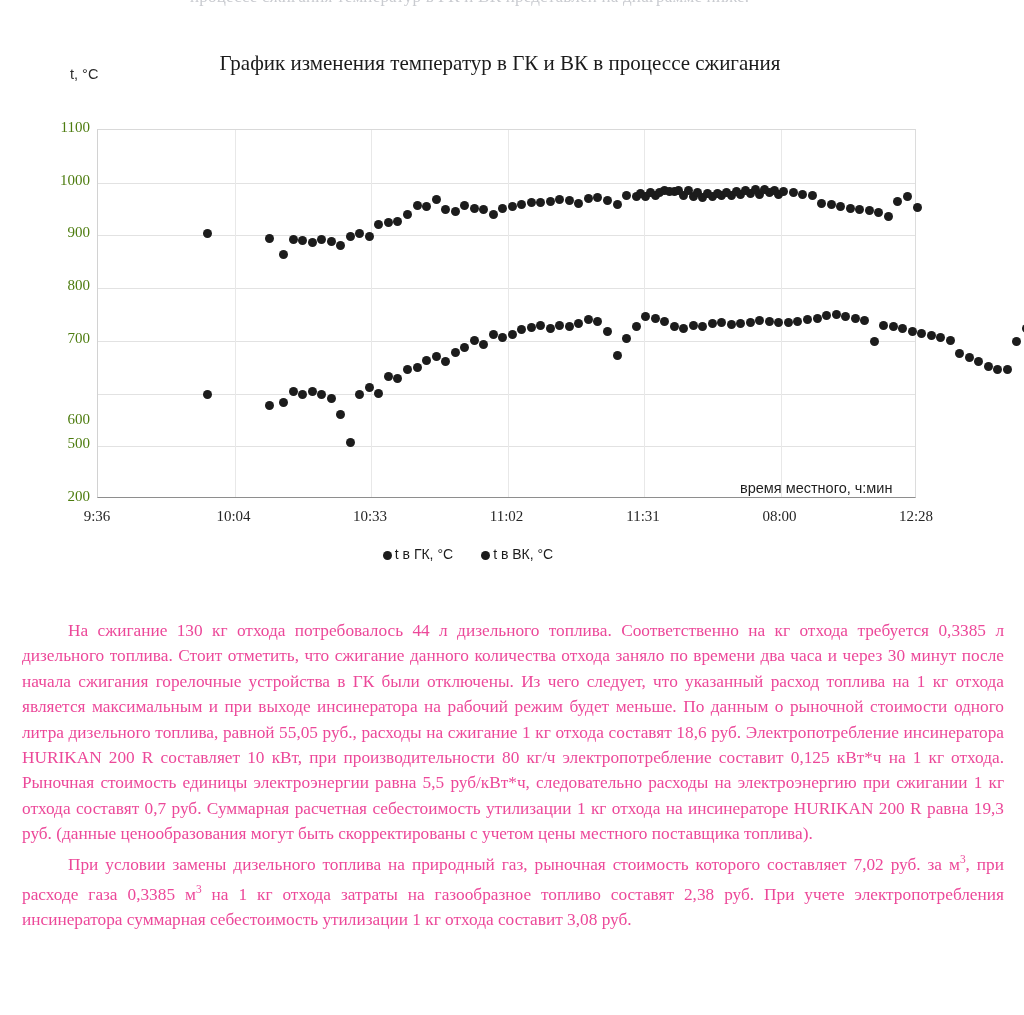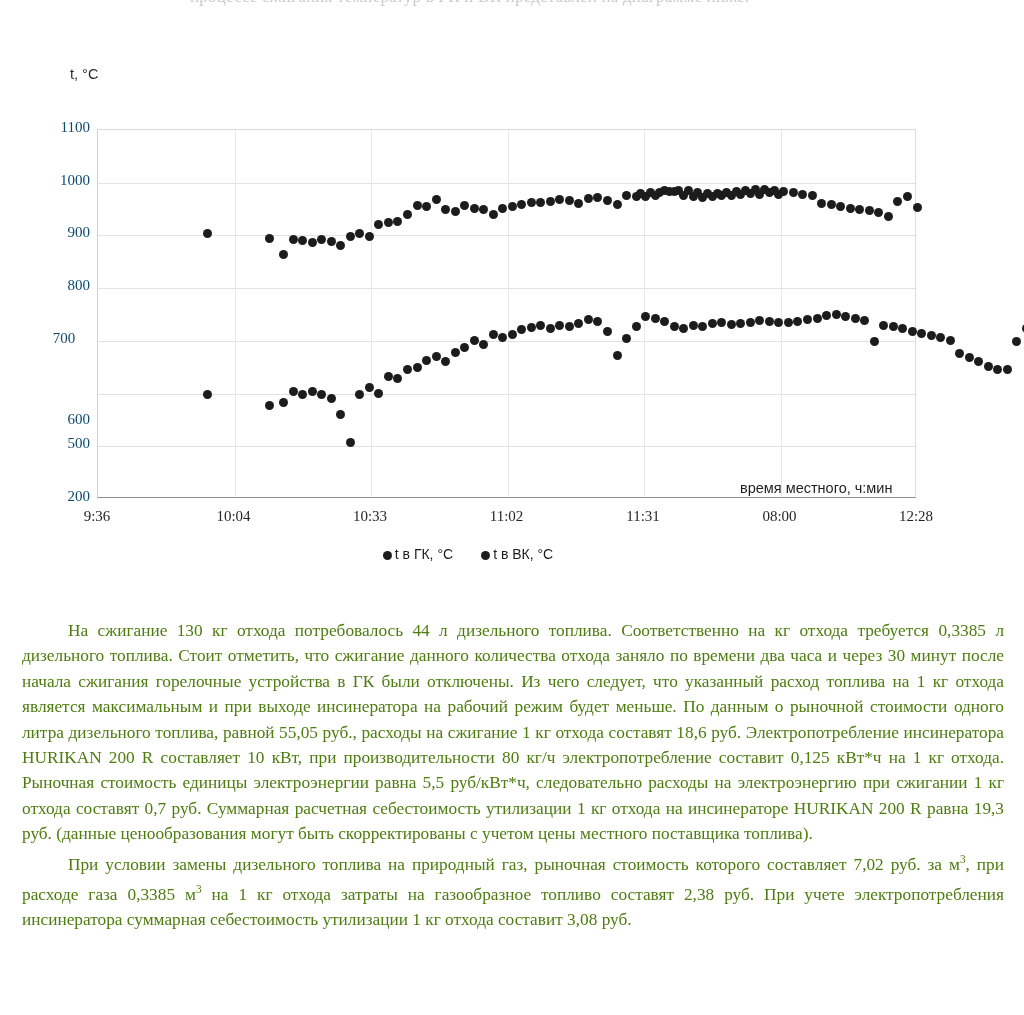--- a/index.html
+++ b/index.html
@@ -91,21 +91,21 @@
     width: 1px;
     background: #e8e8e8;
   }
 
   .y-tick {
     position: absolute;
     right: 0;
     width: 52px;
     text-align: right;
     font-size: 15px;
-    color: #0c4a6e;
+    color: #4d7c0f;
     font-family: "Liberation Serif", serif;
   }
   .x-tick {
     position: absolute;
     width: 80px;
     text-align: center;
     font-size: 15px;
     color: #262626;
     font-family: "Liberation Serif", serif;
   }
@@ -157,37 +157,38 @@
 
   
   #body-text {
     position: absolute;
     left: 22px;
     top: 618px;
     width: 982px;
     font-size: 17.3px;
     line-height: 25.4px;
     text-align: justify;
-    color: #4d7c0f;
+    color: #ec4899;
   }
   #body-text p {
     margin: 0 0 0 0;
     text-indent: 46px;
   }
   sup { font-size: 0.66em; vertical-align: super; }
 </style>
 </head>
 <body>
 
 <div id="top-clipped-line">
   <span>процессе сжигания температур в ГК и ВК представлен на диаграмме ниже.</span>
 </div>
 
 <div id="figure">
 
+  <div id="chart-title">График изменения температур в ГК и ВК в процессе сжигания</div>
 
   <div id="y-axis-title">t, °C</div>
 
   <div id="plot-area">
     <div id="gridlines-h">
         <div class="gridline-h" style="top: 52.7143px;"></div>
         <div class="gridline-h" style="top: 105.429px;"></div>
         <div class="gridline-h" style="top: 158.143px;"></div>
         <div class="gridline-h" style="top: 210.857px;"></div>
         <div class="gridline-h" style="top: 263.571px;"></div>
@@ -368,21 +369,21 @@
         <div class="pt" style="left: 918.994px; top: 211.911px; background: rgb(28, 28, 28);"></div>
         <div class="pt" style="left: 928.517px; top: 198.733px; background: rgb(28, 28, 28);"></div>
       </div>
   </div>
 
   <div id="y-ticks">
       <div class="y-tick" style="top: 101px; left: 38px;">1100</div>
       <div class="y-tick" style="top: 153.714px; left: 38px;">1000</div>
       <div class="y-tick" style="top: 206.429px; left: 38px;">900</div>
       <div class="y-tick" style="top: 259.143px; left: 38px;">800</div>
-      <div class="y-tick" style="top: 311.857px; left: 38px; text-align: center;">700</div>
+      <div class="y-tick" style="top: 311.857px; left: 38px;">700</div>
       <div class="y-tick" style="top: 364.571px; left: 38px; margin-top: 28px;">600</div>
       <div class="y-tick" style="top: 417.286px; left: 38px;">500</div>
       <div class="y-tick" style="top: 470px; left: 38px;">200</div>
     </div>
   <div id="x-ticks">
       <div class="x-tick" style="left: 57px; top: 490px;">9:36</div>
       <div class="x-tick" style="left: 193.5px; top: 490px;">10:04</div>
       <div class="x-tick" style="left: 330px; top: 490px;">10:33</div>
       <div class="x-tick" style="left: 466.5px; top: 490px;">11:02</div>
       <div class="x-tick" style="left: 603px; top: 490px;">11:31</div>

